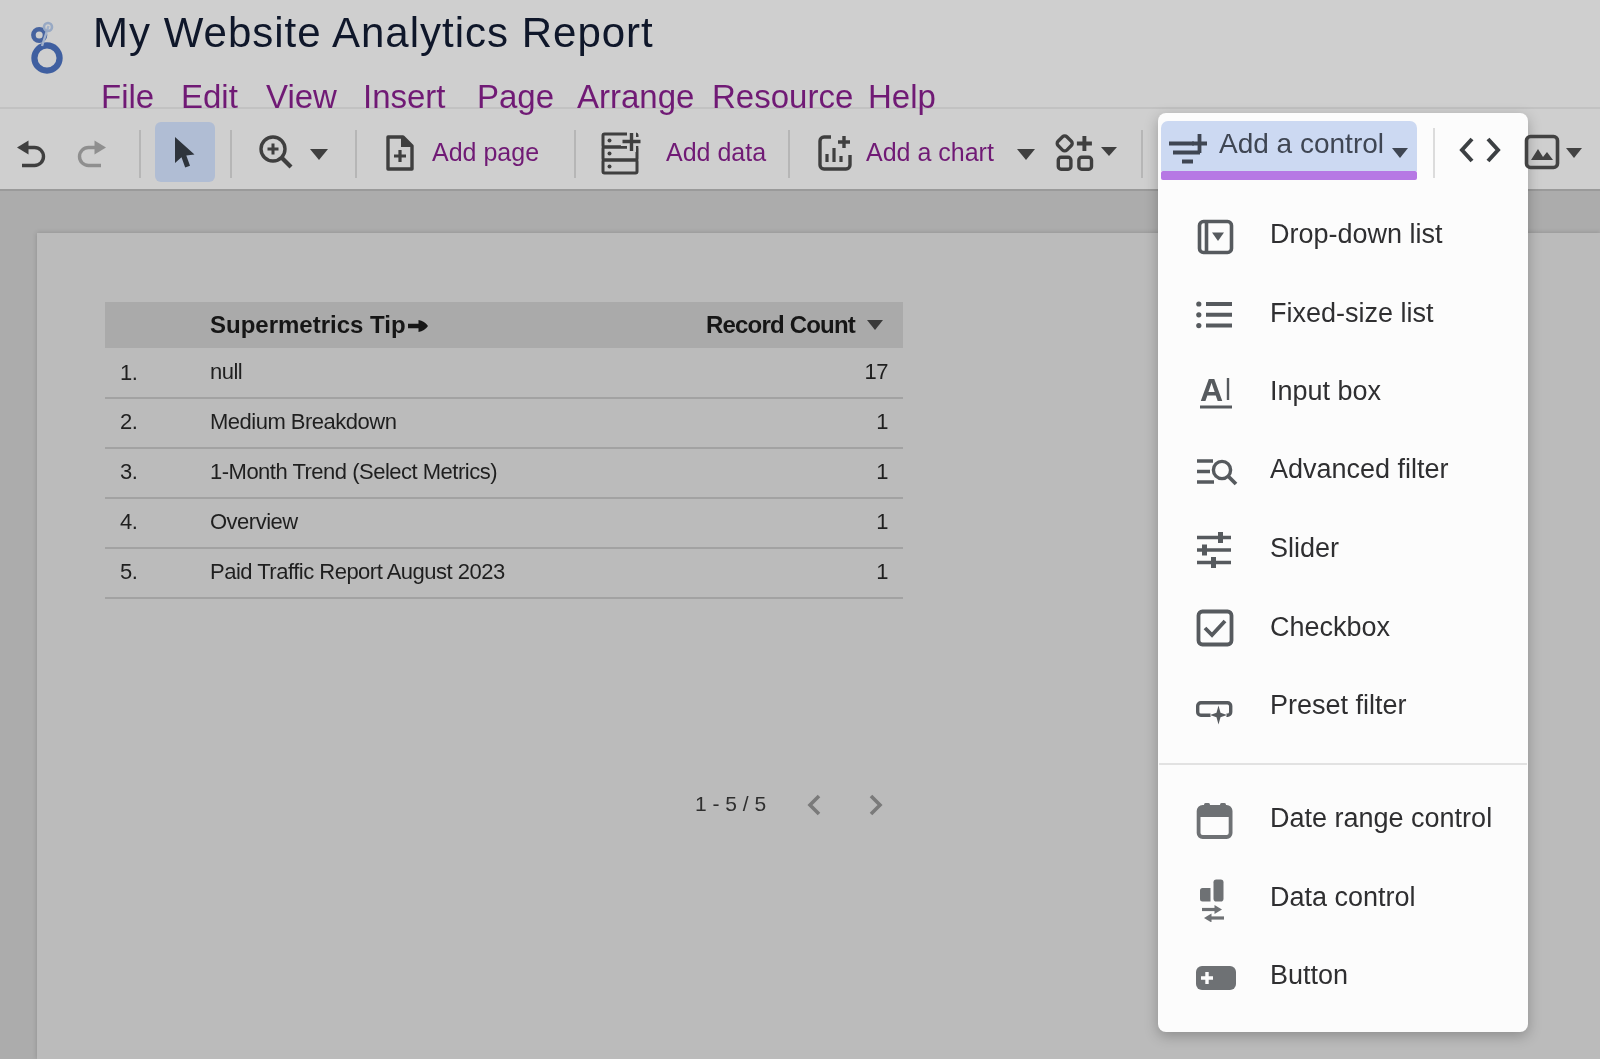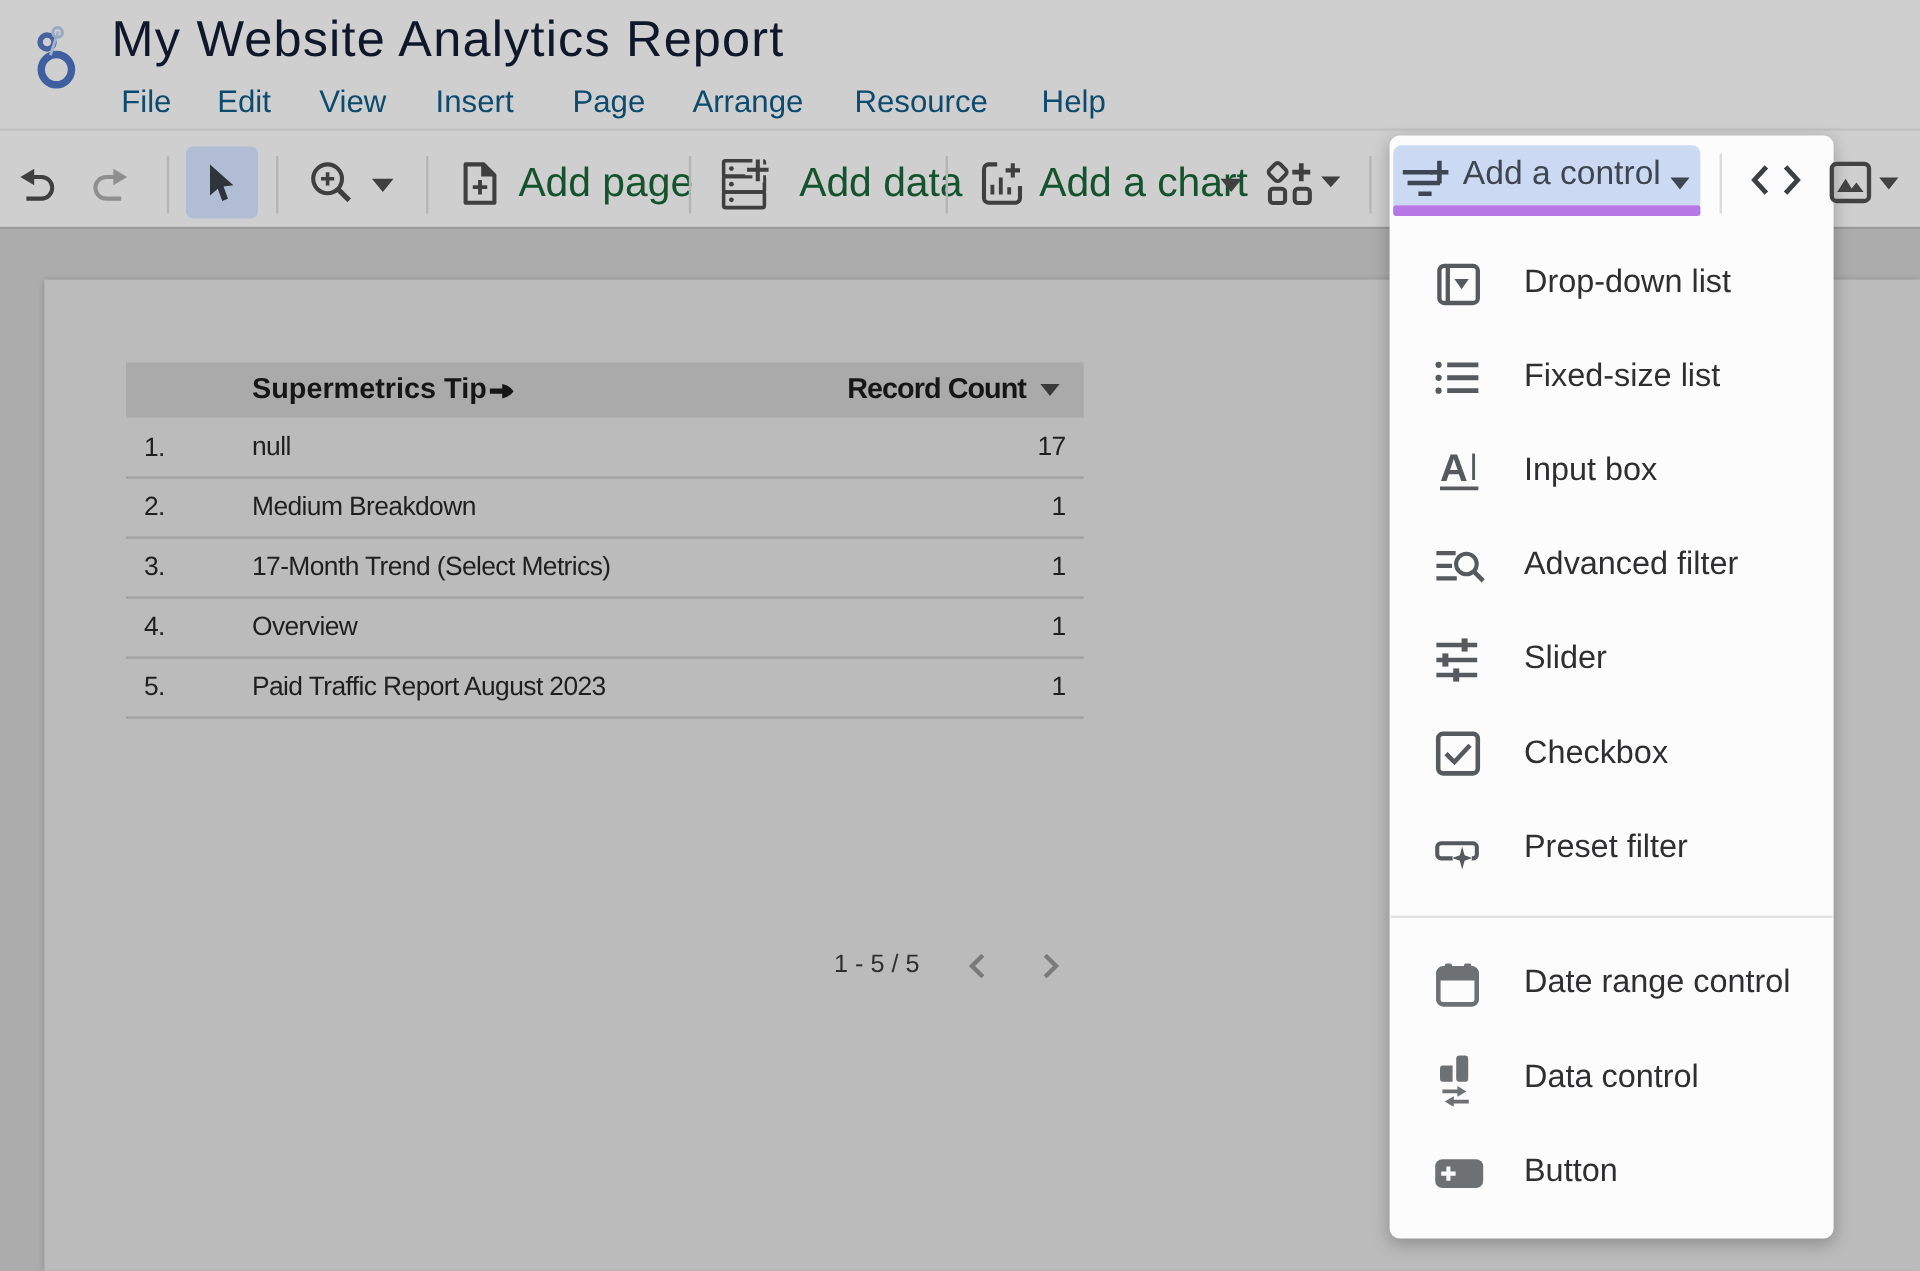--- a/index.html
+++ b/index.html
@@ -1,21 +1,21 @@
 <!DOCTYPE html>
 <html><head>
 <meta charset="utf-8">
 <style>
 *{margin:0;padding:0;box-sizing:border-box}
 html,body{width:1600px;height:1059px;overflow:hidden;background:#acacac;font-family:"Liberation Sans",sans-serif;}
 .abs{position:absolute}
 .hdr{position:absolute;left:0;top:0;width:1600px;height:191px;background:#cfcfcf;}
-.menuitem{position:absolute;top:71px;font-size:26px;line-height:26px;color:#0c4a6e;}
+.menuitem{position:absolute;top:84px;font-size:33px;line-height:26px;color:#701a75;}
 .vdiv{position:absolute;width:2px;background:#b6b6b6;}
-.tlabel{position:absolute;top:139px;font-size:34px;line-height:27px;color:#14532d;}
+.tlabel{position:absolute;top:139px;font-size:25px;line-height:27px;color:#701a75;}
 .rowline{position:absolute;left:105px;width:798px;height:2px;background:#a2a2a2;}
 .cell{position:absolute;font-size:22px;line-height:22px;letter-spacing:-0.5px;color:#1f1f1f;}
 .mi-text{position:absolute;left:1270px;font-size:27px;line-height:27px;color:#2f2f31;}
 .mi-icon{position:absolute;left:1195px;}
 </style>
 </head>
 <body>
 
 <div class="abs" style="left:37px;top:233px;width:1563px;height:826px;background:#bbbbbb;box-shadow:0 0 5px rgba(0,0,0,0.18);"></div>
 
@@ -29,21 +29,21 @@
 
 <div class="cell" style="left:120px;top:362px;">1.</div>
 <div class="cell" style="left:210px;top:361px;">null</div>
 <div class="cell" style="left:788px;top:361px;width:100px;text-align:right;">17</div>
 <div class="rowline" style="top:397px;"></div>
 <div class="cell" style="left:120px;top:411px;">2.</div>
 <div class="cell" style="left:210px;top:411px;">Medium Breakdown</div>
 <div class="cell" style="left:788px;top:411px;width:100px;text-align:right;">1</div>
 <div class="rowline" style="top:447px;"></div>
 <div class="cell" style="left:120px;top:461px;">3.</div>
-<div class="cell" style="left:210px;top:461px;">17-Month Trend (Select Metrics)</div>
+<div class="cell" style="left:210px;top:461px;">1-Month Trend (Select Metrics)</div>
 <div class="cell" style="left:788px;top:461px;width:100px;text-align:right;">1</div>
 <div class="rowline" style="top:497px;"></div>
 <div class="cell" style="left:120px;top:511px;">4.</div>
 <div class="cell" style="left:210px;top:511px;">Overview</div>
 <div class="cell" style="left:788px;top:511px;width:100px;text-align:right;">1</div>
 <div class="rowline" style="top:547px;"></div>
 <div class="cell" style="left:120px;top:561px;">5.</div>
 <div class="cell" style="left:210px;top:561px;text-align:right;">Paid Traffic Report August 2023</div>
 <div class="cell" style="left:788px;top:561px;width:100px;text-align:right;">1</div>
 <div class="rowline" style="top:597px;"></div>

